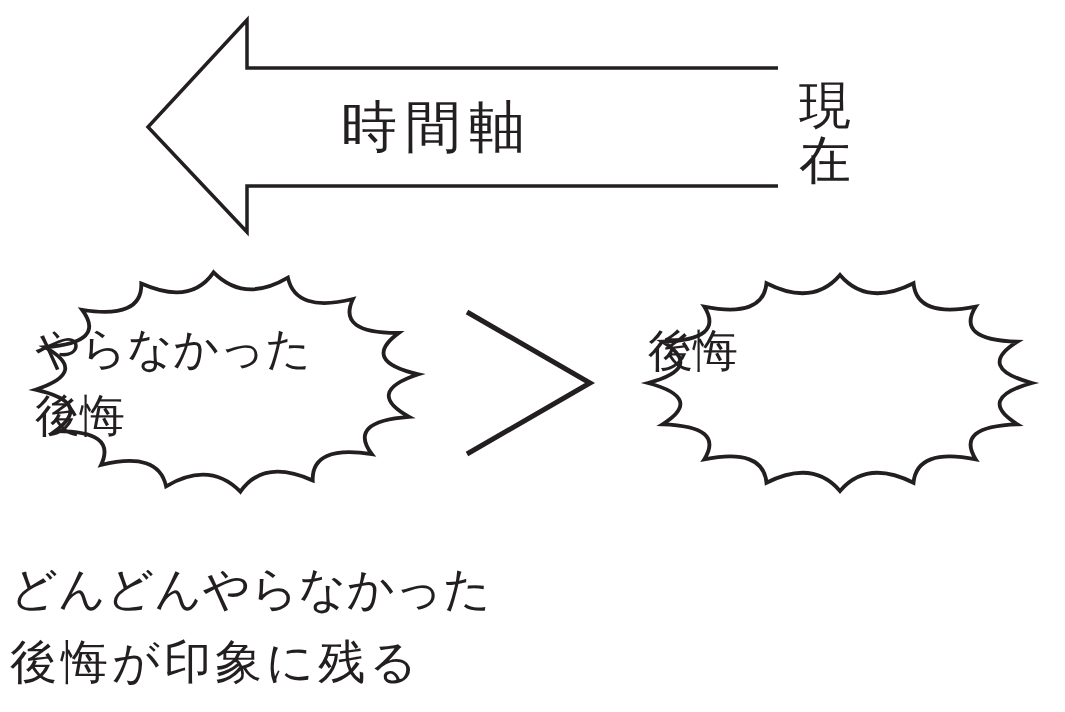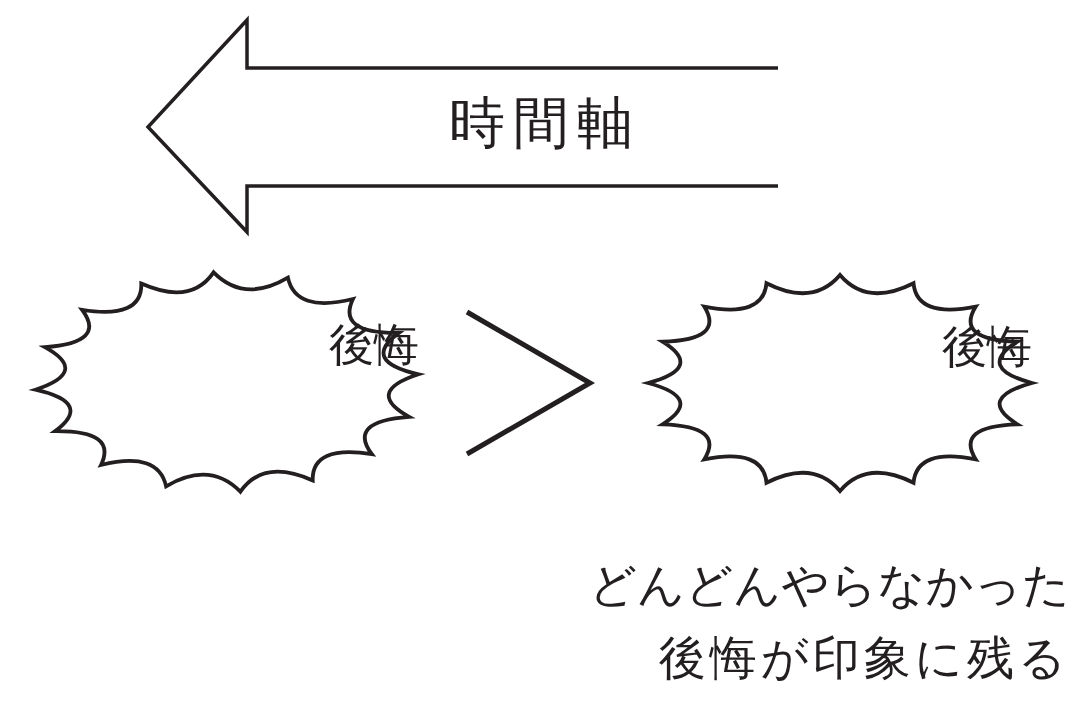--- a/index.html
+++ b/index.html
@@ -16,23 +16,22 @@
   .canvas{position:relative;width:1065px;height:712px;background:var(--bg);}
   .shapes{position:absolute;left:0;top:0;width:1065px;height:712px;}
   .shapes path{fill:none;stroke:var(--ink);}
   .outline-arrow{stroke-width:3.5px;stroke-linejoin:miter;}
   .outline-burst{stroke-width:3.8px;stroke-linejoin:miter;}
   .outline-gt{stroke-width:5px;stroke-linecap:butt;stroke-linejoin:miter;}
   .label{
     position:absolute;
     color:var(--ink);
     font-weight:500;
-    text-align:right;
+    text-align:left;
     white-space:nowrap;
-    font-family:Liberation Mono, monospace;
   }
   .t-axis{
     left:341px;top:97px;width:300px;
     font-size:56px;line-height:60px;letter-spacing:8px;
   }
   .t-genzai{
     left:799px;top:78px;width:58px;
     font-size:52px;line-height:55px;
     white-space:normal;word-break:break-all;letter-spacing:0;
   }
@@ -55,22 +54,24 @@
 
   <svg class="shapes" viewBox="0 0 1065 712" aria-hidden="true">
     <path class="outline-arrow" d="M 778 68 L 247 68 L 247 20 L 148 127 L 247 232 L 247 186 L 778 186"></path>
     <path class="outline-burst" d="M 213.6 272.3 Q 190.6 305.6 141.3 283.6 Q 142.4 319.4 82.1 309.8 Q 107.0 342.7 44.9 347.1 Q 89.9 372.0 35.5 389.7 Q 93.6 402.8 55.2 431.1 Q 117.7 430.5 101.0 465.0 Q 158.4 450.8 166.1 486.3 Q 209.6 460.6 240.4 491.7 Q 263.4 458.4 312.7 480.4 Q 311.6 444.6 371.9 454.2 Q 347.0 421.3 409.1 416.9 Q 364.1 392.0 418.5 374.3 Q 360.4 361.2 398.8 332.9 Q 336.3 333.5 353.0 299.0 Q 295.6 313.2 287.9 277.7 Q 244.4 303.4 213.6 272.3 Z"></path>
     <path class="outline-burst" d="M 840.0 275.0 Q 813.0 306.7 766.5 283.2 Q 763.2 318.3 704.2 306.6 Q 725.1 339.8 662.6 341.7 Q 704.4 367.8 648.0 383.0 Q 704.4 398.2 662.6 424.3 Q 725.1 426.2 704.2 459.4 Q 763.2 447.7 766.5 482.8 Q 813.0 459.3 840.0 491.0 Q 867.0 459.3 913.5 482.8 Q 916.8 447.7 975.8 459.4 Q 954.9 426.2 1017.4 424.3 Q 975.6 398.2 1032.0 383.0 Q 975.6 367.8 1017.4 341.7 Q 954.9 339.8 975.8 306.6 Q 916.8 318.3 913.5 283.2 Q 867.0 306.7 840.0 275.0 Z"></path>
     <path class="outline-gt" d="M 467 312 L 590 383 L 467 454" aria-label="&gt;"></path>
   </svg>
 
   <div class="label t-axis">時間軸</div>
 
+  <div class="label t-genzai">現在</div>
 
   <div class="label t-burst t-burst-left">
+    <div>やらなかった</div>
     <div>後悔</div>
   </div>
 
   <div class="label t-burst t-burst-right">
     <div>後悔</div>
   </div>
 
   <div class="label t-caption">
     <div class="line1">どんどんやらなかった</div>
     <div class="line2">後悔が印象に残る</div>

